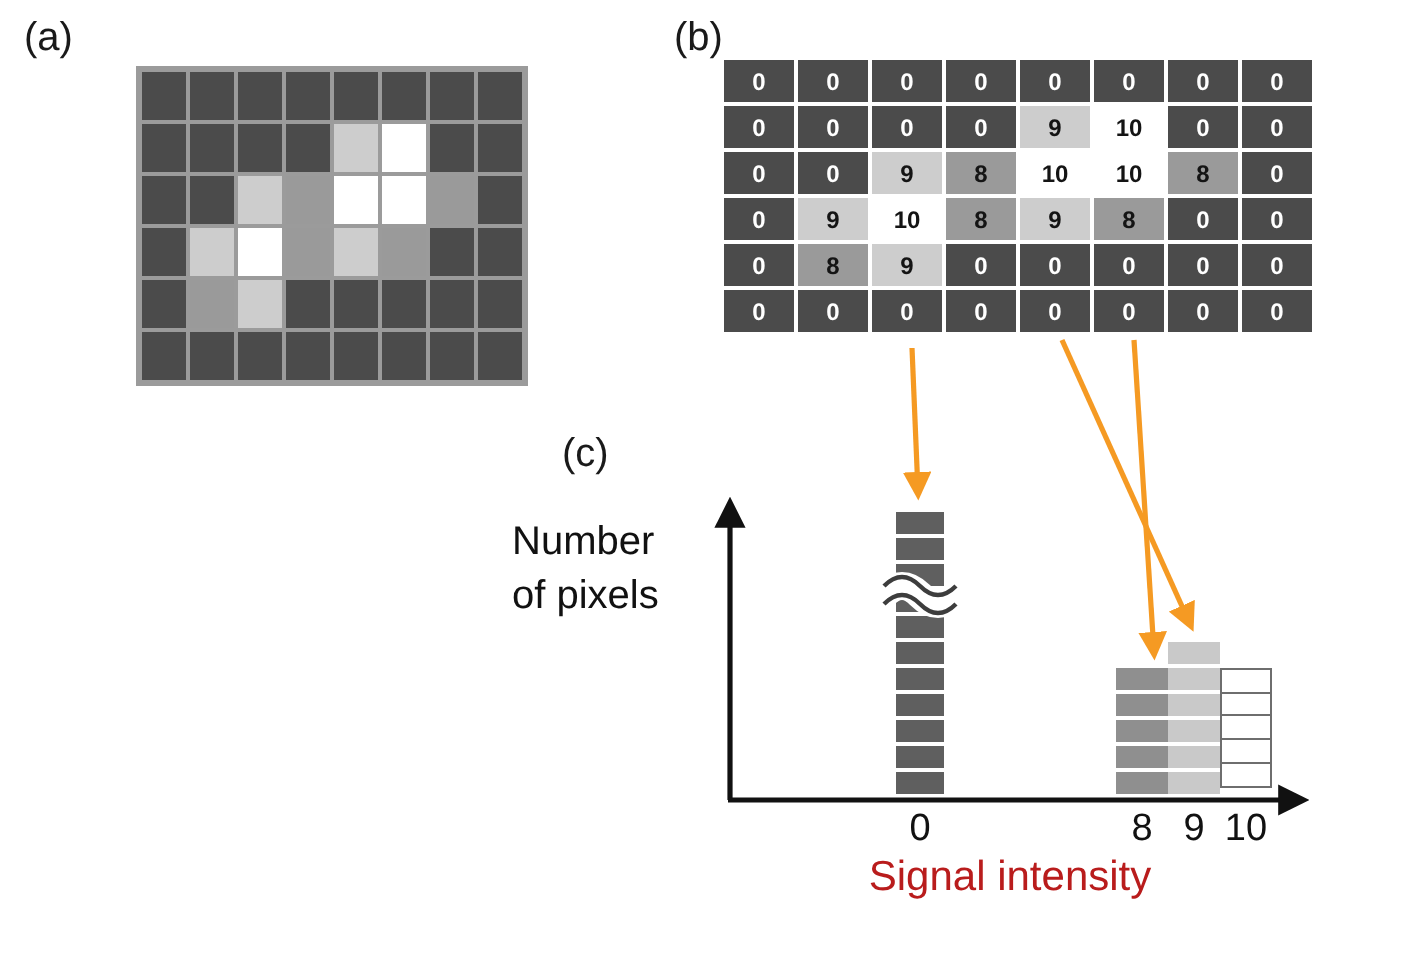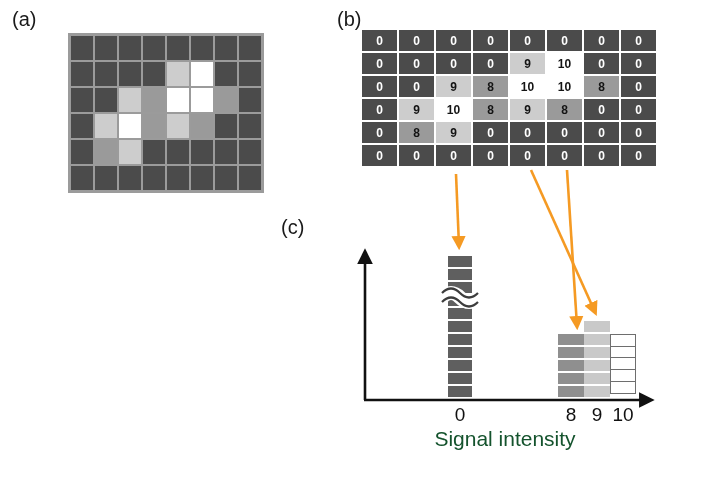--- a/index.html
+++ b/index.html
@@ -9,21 +9,21 @@
   .grid { position:absolute; display:grid; }
   .grid-a { left:68px; top:33px; grid-template-columns:repeat(8,22px); grid-auto-rows:24px; gap:2px;
             background:#9b9b9b; border:3px solid #9b9b9b; }
   .grid-b { left:362px; top:30px; grid-template-columns:repeat(8,35px); grid-auto-rows:21px; gap:2px;
             background:#ffffff; }
   .grid-b .cell { display:flex; align-items:center; justify-content:center;
                   font-size:12px; font-weight:700; }
   .ylabel { position:absolute; left:256px; top:258px; font-size:20px; line-height:27px;
             color:#111111; white-space:pre-line; }
   .xlabel { position:absolute; left:405px; top:427px; width:200px; text-align:center;
-            font-size:21px; color:#14532d; }
+            font-size:21px; color:#b91c1c; }
   .tick { position:absolute; top:404px; width:30px; text-align:center; font-size:19px; color:#111111; }
   .bars { position:absolute; inset:0; }
   .bar { position:absolute; display:flex; flex-direction:column; }
   .bar .seg { width:100%; height:13px; }
   svg.overlay { position:absolute; left:0; top:0; pointer-events:none; }
 </style>
 </head>
 <body>
 
 <div class="canvas">
@@ -126,20 +126,22 @@
       <div class="cell" style="background: rgb(75, 75, 75); color: rgb(255, 255, 255);">0</div>
       <div class="cell" style="background: rgb(75, 75, 75); color: rgb(255, 255, 255);">0</div>
       <div class="cell" style="background: rgb(75, 75, 75); color: rgb(255, 255, 255);">0</div>
       <div class="cell" style="background: rgb(75, 75, 75); color: rgb(255, 255, 255);">0</div>
       <div class="cell" style="background: rgb(75, 75, 75); color: rgb(255, 255, 255);">0</div>
       <div class="cell" style="background: rgb(75, 75, 75); color: rgb(255, 255, 255);">0</div>
       <div class="cell" style="background: rgb(75, 75, 75); color: rgb(255, 255, 255);">0</div>
       <div class="cell" style="background: rgb(75, 75, 75); color: rgb(255, 255, 255);">0</div>
     </div>
 
+  <div class="ylabel">Number
+of pixels</div>
   <div class="xlabel">Signal intensity</div>
 
   <div class="bars">
       <div class="bar" style="left: 448px; width: 24px; top: 256px; height: 143px;">
         <div class="seg" style="background: rgb(95, 95, 95); border-bottom: 2px solid rgb(255, 255, 255);"></div>
         <div class="seg" style="background: rgb(95, 95, 95); border-bottom: 2px solid rgb(255, 255, 255);"></div>
         <div class="seg" style="background: rgb(95, 95, 95); border-bottom: 2px solid rgb(255, 255, 255);"></div>
         <div class="seg" style="background: rgb(95, 95, 95); border-bottom: 2px solid rgb(255, 255, 255);"></div>
         <div class="seg" style="background: rgb(95, 95, 95); border-bottom: 2px solid rgb(255, 255, 255);"></div>
         <div class="seg" style="background: rgb(95, 95, 95); border-bottom: 2px solid rgb(255, 255, 255);"></div>

